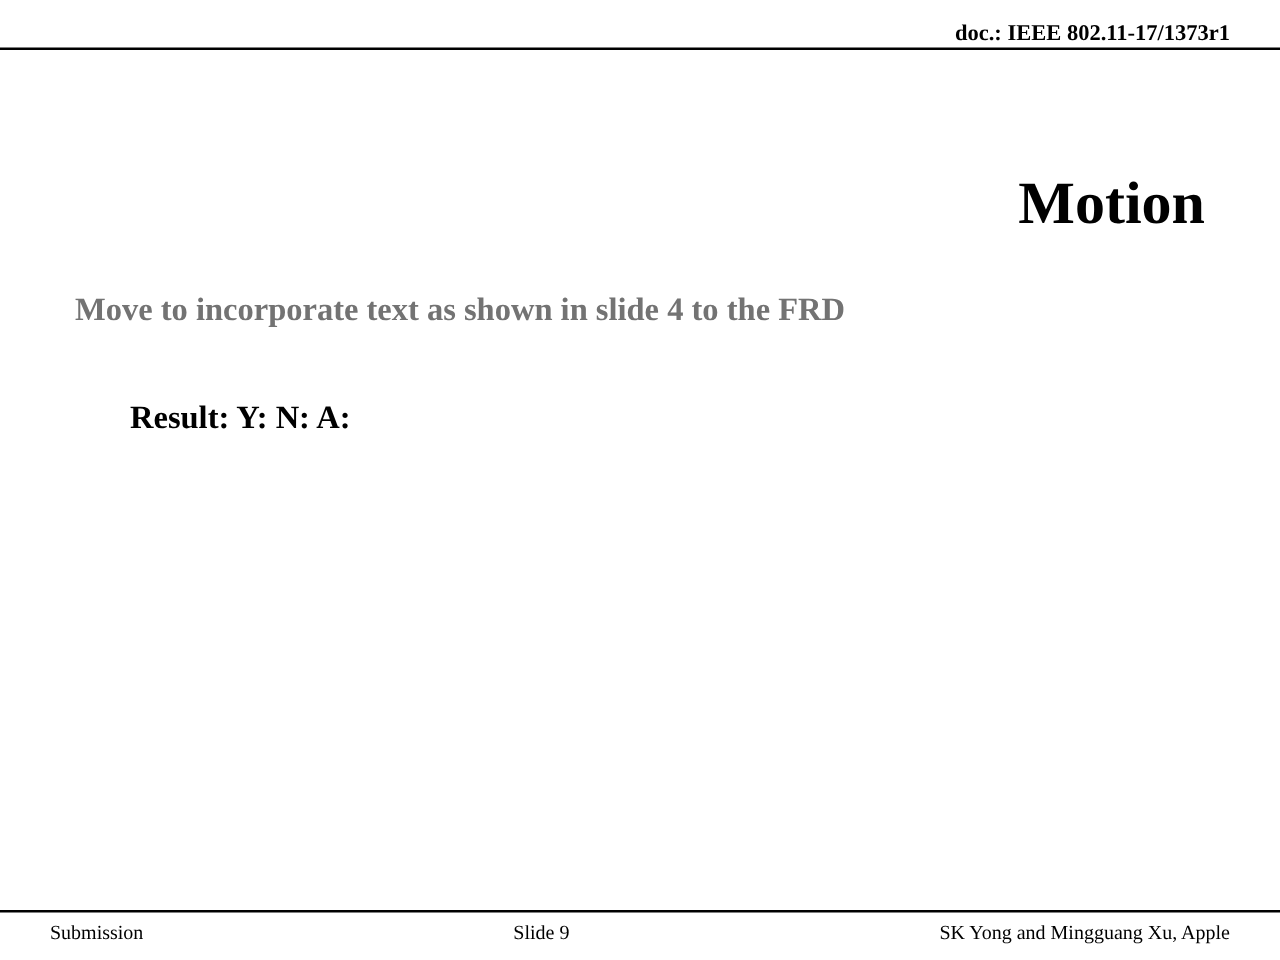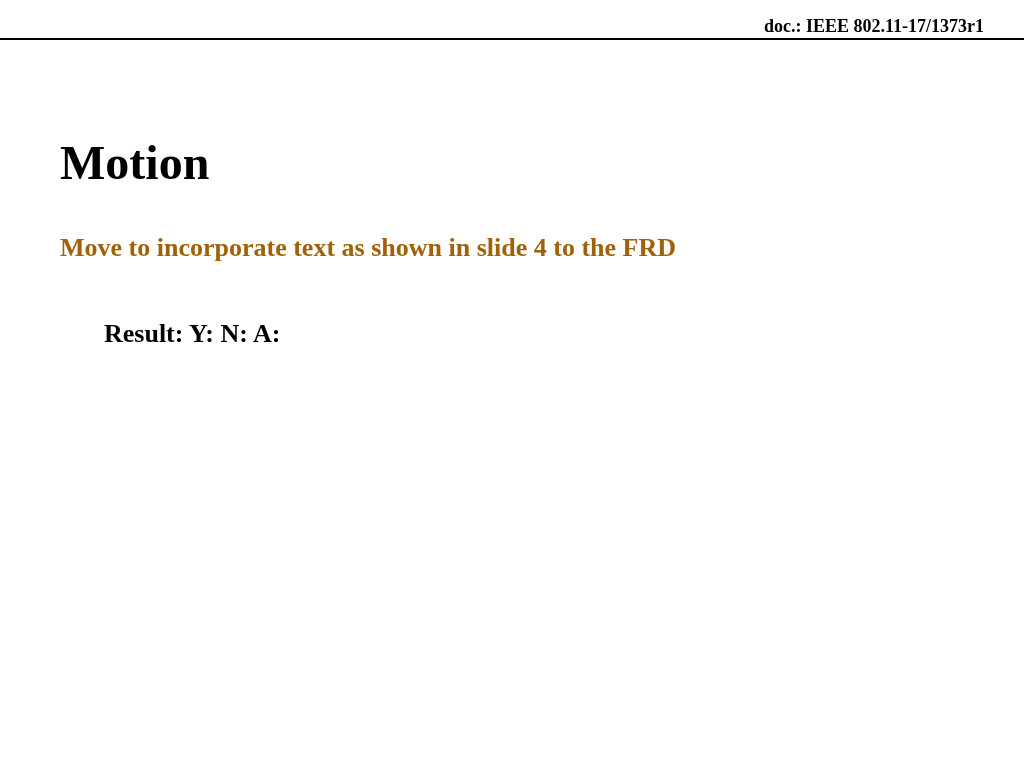--- a/index.html
+++ b/index.html
@@ -53,34 +53,34 @@
     }
 
     
     .main-content {
       flex: 1;
       padding: 20px 60px 0 60px;
       margin-top: 45px;
     }
 
     .slide-title {
-      text-align: left;
+      text-align: right;
       font-size: 48px;
       font-weight: bold;
       font-family: 'Times New Roman', Times, serif;
       color: #000000;
       margin-bottom: 40px;
       margin-top: 30px;
     }
 
     .motion-text {
       font-size: 26px;
       font-weight: bold;
       font-family: 'Times New Roman', Times, serif;
-      color: #a16207;
+      color: #737373;
       margin-bottom: 50px;
       line-height: 1.4;
     }
 
     .result-text {
       font-size: 26px;
       font-weight: bold;
       font-family: 'Times New Roman', Times, serif;
       color: #000000;
       line-height: 1.4;
@@ -141,14 +141,22 @@
   <div class="main-content">
 
     <h1 class="slide-title">Motion</h1>
 
     <p class="motion-text">Move to incorporate text as shown in slide 4 to the FRD</p>
 
     <p class="result-text">Result:  Y:      N:      A:</p>
 
   </div>
 
+  <div class="footer">
+    <div class="footer-border"></div>
+    <div class="footer-content">
+      <span class="footer-left">Submission</span>
+      <span class="footer-center">Slide 9</span>
+      <span class="footer-right">SK Yong and Mingguang Xu, Apple</span>
+    </div>
+  </div>
 
 </div>
 
 </body></html>

